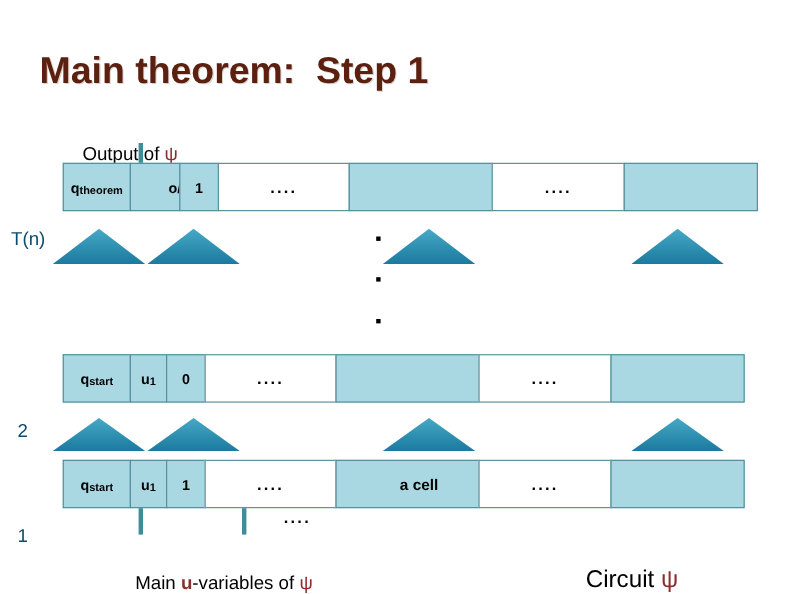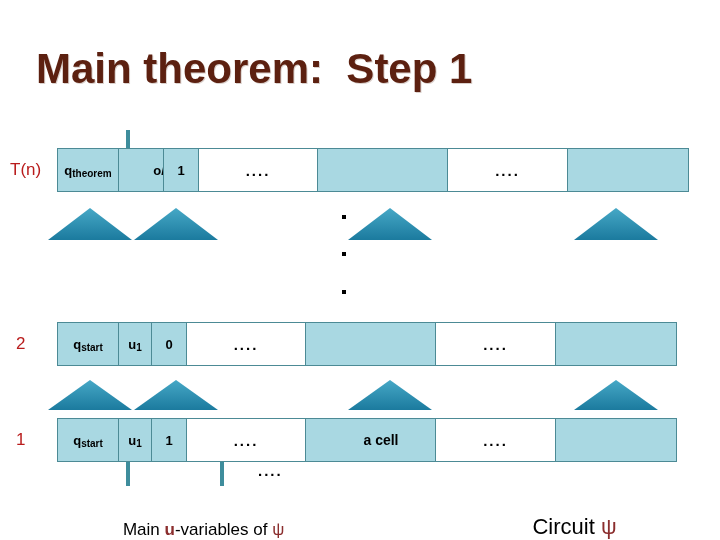--- a/index.html
+++ b/index.html
@@ -21,21 +21,21 @@
     top: 0;
     width: 720px;
     height: 540px;
   }
 
   
   #slide-title {
     position: absolute;
     left: 36px;
     top: 45px;
-    font-size: 42px;
+    font-size: 34px;
     font-weight: bold;
     color: #5C2010;
     letter-spacing: 0px;
     white-space: pre;
     text-shadow: 1px 1px 0 rgba(150,120,110,0.35);
   }
 
   .psi { color: #8B2E2E; }
   .uvar { color: #8B2E2E; font-weight: bold; }
 
@@ -73,22 +73,23 @@
     font-size: 15px;
     letter-spacing: 2px;
     font-weight: bold;
   }
   .cell.acell { font-size: 14px; font-weight: bold; }
 
   
   .rowlabel {
     position: absolute;
     font-size: 17px;
-    color: #b91c1c;
-    white-space: pre;
+    color: #0c4a6e;
+    white-space: pre;
+    margin-top: 48px;
   }
 
   
   .tri {
     position: absolute;
     width: 0;
     height: 0;
   }
   .tri svg { display: block; }
 
@@ -139,20 +140,23 @@
     white-space: pre;
   }
 </style>
 </head>
 <body>
 
 <div id="stage">
 
   <div id="slide-title">Main theorem:  Step 1</div>
 
+  <div id="output-caption">
+    <span>Output of </span><span class="psi">ψ</span>
+  </div>
 
   <div class="rowlabel" style="left:10px; top:160px;">T(n)</div>
   <div class="rowlabel" style="left:16px; top:334px;">2</div>
   <div class="rowlabel" style="left:16px; top:430px;">1</div>
 
   <div class="row" id="row-tn" style="left:57px; top:148px;">
     <div class="cell" style="width:62px;"><span>q</span><span class="sub">theorem</span></div>
     <div class="cell" style="width:34px;padding-left:44px;"><span>o/p</span></div>
     <div class="cell" style="width:36px;"><span>1</span></div>
     <div class="cell blank dots" style="width:120px;"><span>....</span></div>

